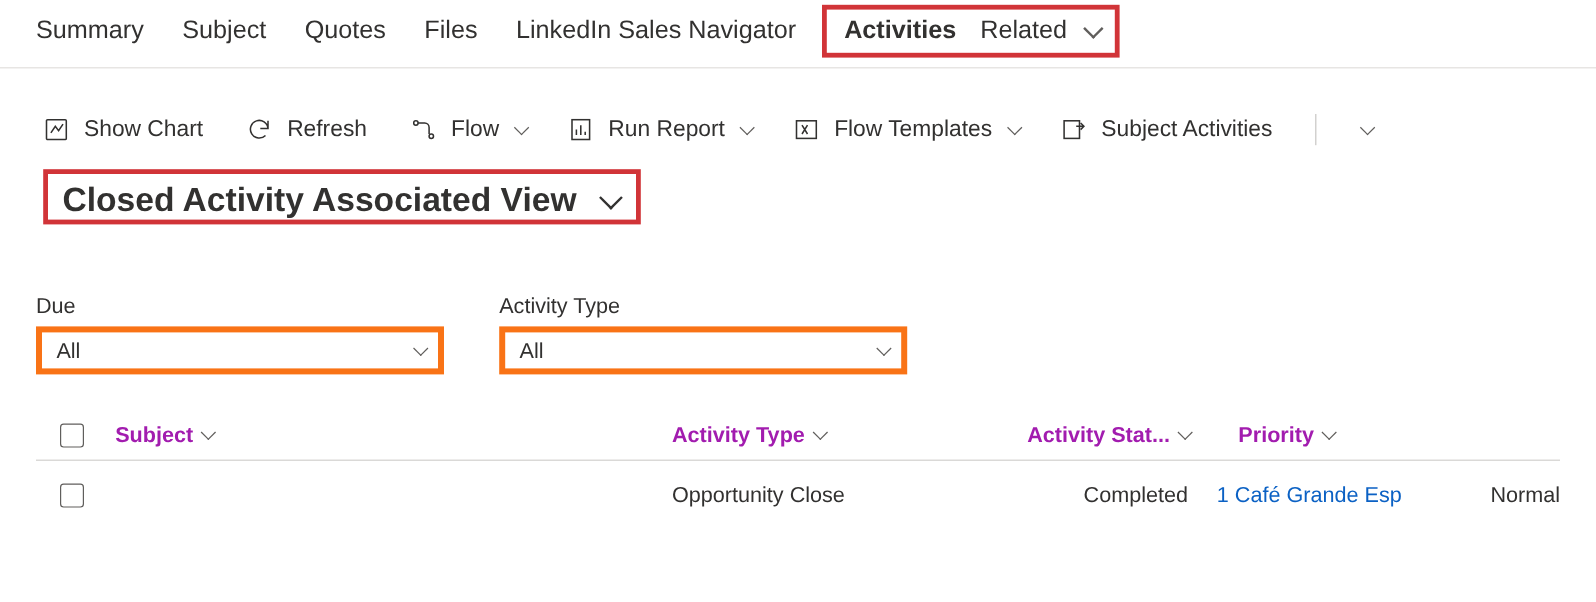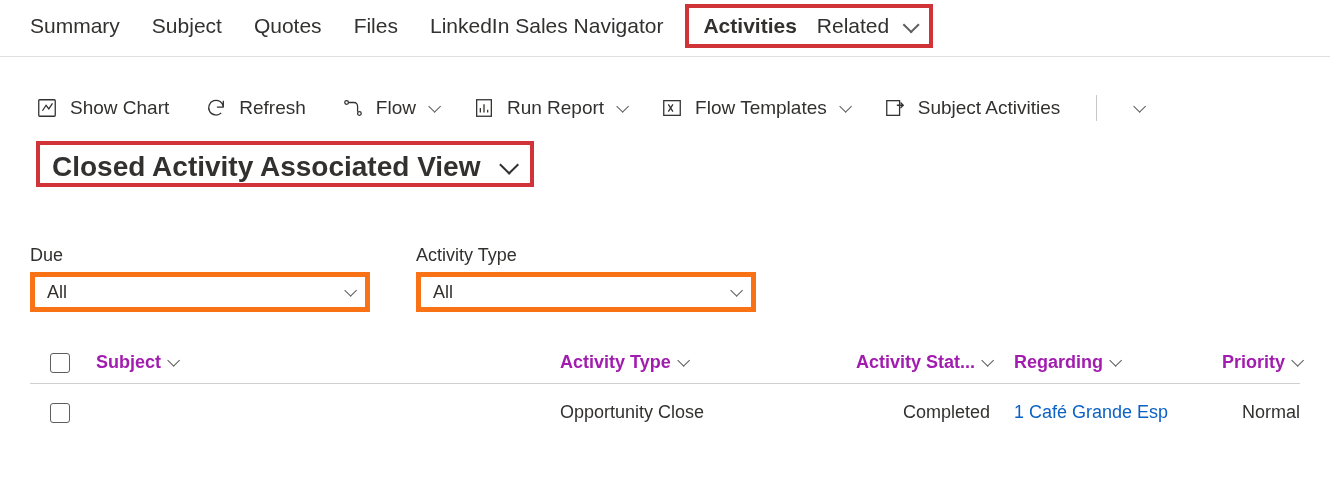--- a/index.html
+++ b/index.html
@@ -261,24 +261,20 @@
       <span class="chev sm"></span>
     </div>
     <div class="col-atype hcell">
       <span>Activity Type</span>
       <span class="chev sm"></span>
     </div>
     <div class="col-astat hcell" style="justify-content:flex-end">
       <span>Activity Stat...</span>
       <span class="chev sm"></span>
     </div>
-    <div class="col-regarding hcell" style="padding-left:24px">
-      <span>Regarding</span>
-      <span class="chev sm"></span>
-    </div>
     <div class="col-priority hcell" style="justify-content:flex-end">
       <span>Priority</span>
       <span class="chev sm"></span>
     </div>
   </div>
 
   <div class="trow">
     <div class="col-check">
         <div class="checkbox"></div>
       </div>

